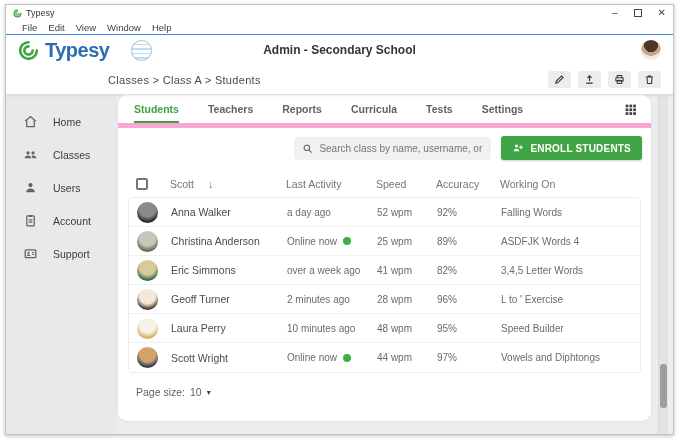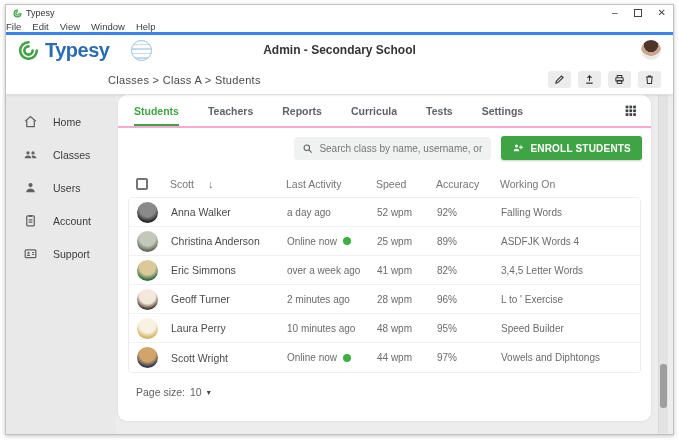--- a/index.html
+++ b/index.html
@@ -8,21 +8,21 @@
   .window { width:669px; height:431px; background:#fff; border:1px solid #c2c2c2; box-shadow:0 1px 4px rgba(0,0,0,.25); display:flex; flex-direction:column; overflow:hidden; }
 
   
   .titlebar { height:16px; display:flex; align-items:center; padding:0 7px; font-size:9px; color:#333; }
   .titlebar .tlogo { width:9px; height:9px; margin-right:4px; }
   .win-controls { margin-left:auto; display:flex; align-items:center; gap:16px; color:#444; }
   .win-controls .wc { font-size:10px; line-height:10px; cursor:default; }
   .wc-max { width:8px; height:8px; border:1px solid #444; }
 
   
-  .menubar { height:14px; display:flex; align-items:center; gap:11px; padding:0 0; font-size:9.5px; color:#3d3d3d; border-bottom:3px solid #3b82f6; }
+  .menubar { height:14px; display:flex; align-items:center; gap:11px; padding:0 16px; font-size:9.5px; color:#3d3d3d; border-bottom:1px solid #3b82f6; }
 
   
   .appheader { height:30px; position:relative; display:flex; align-items:center; padding:0 12px; background:#fff; }
   .brand { display:flex; align-items:center; gap:6px; }
   .brand-logo { width:21px; height:21px; }
   .brand-text { font-size:20px; font-weight:bold; color:var(--logo-blue); letter-spacing:-.5px; }
   .school-badge { width:21px; height:21px; border-radius:50%; border:1.5px solid #85b4d6; margin-left:22px;
     background:repeating-linear-gradient(#fff 0 3px, #b9d5ea 3px 4.5px); opacity:.85; }
   .apptitle { position:absolute; left:0; right:0; text-align:center; font-size:12px; font-weight:bold; color:#343434; }
   .user-avatar { margin-left:auto; width:20px; height:20px; border-radius:50%; position:relative; z-index:1;
@@ -39,21 +39,21 @@
   .workspace { flex:1; display:flex; background:#ededed; overflow:hidden; }
   .sidebar { width:110px; background:#e9e9e9; padding-top:10px; }
   .side-item { height:33px; display:flex; align-items:center; gap:15px; padding-left:17px; cursor:pointer; }
   .side-item svg { width:15px; height:15px; flex:0 0 auto; }
   .side-label { font-size:10.5px; color:#3c3c3c; }
 
   .main { flex:1; display:flex; min-width:0; }
   .card { flex:1; background:#fff; border-radius:9px; margin:0 1px 13px 2px; box-shadow:0 0 3px rgba(0,0,0,.10); display:flex; flex-direction:column; min-width:0; }
 
   
-  .tabsrow { height:33px; display:flex; align-items:stretch; gap:29px; padding:0 14px 0 16px; border-bottom:2px solid #f9a8d4; position:relative; }
+  .tabsrow { height:33px; display:flex; align-items:stretch; gap:29px; padding:0 14px 0 16px; border-bottom:5px solid #f9a8d4; position:relative; }
   .tab { display:flex; align-items:center; font-size:10.5px; color:#5f6368; font-weight:bold; cursor:pointer; border-bottom:2px solid transparent; padding-top:2px; }
   .tab.active { color:var(--accent); border-bottom-color:var(--accent); }
   .grid-btn { margin-left:auto; align-self:center; width:14px; height:14px; display:flex; align-items:center; justify-content:center; cursor:pointer; color:#3c4043; }
 
   
   .searchrow { display:flex; justify-content:flex-end; align-items:center; gap:10px; padding:8px 9px 9px; }
   .searchbox { width:197px; height:23px; background:#f0f2f2; border-radius:4px; display:flex; align-items:center; gap:6px; padding:0 8px; }
   .searchbox svg { width:11px; height:11px; color:#5f6368; flex:0 0 auto; }
   .searchbox input { border:none; outline:none; background:transparent; font-size:10px; color:#333; width:100%; font-family:inherit; }
   .searchbox input::placeholder { color:#757575; }

